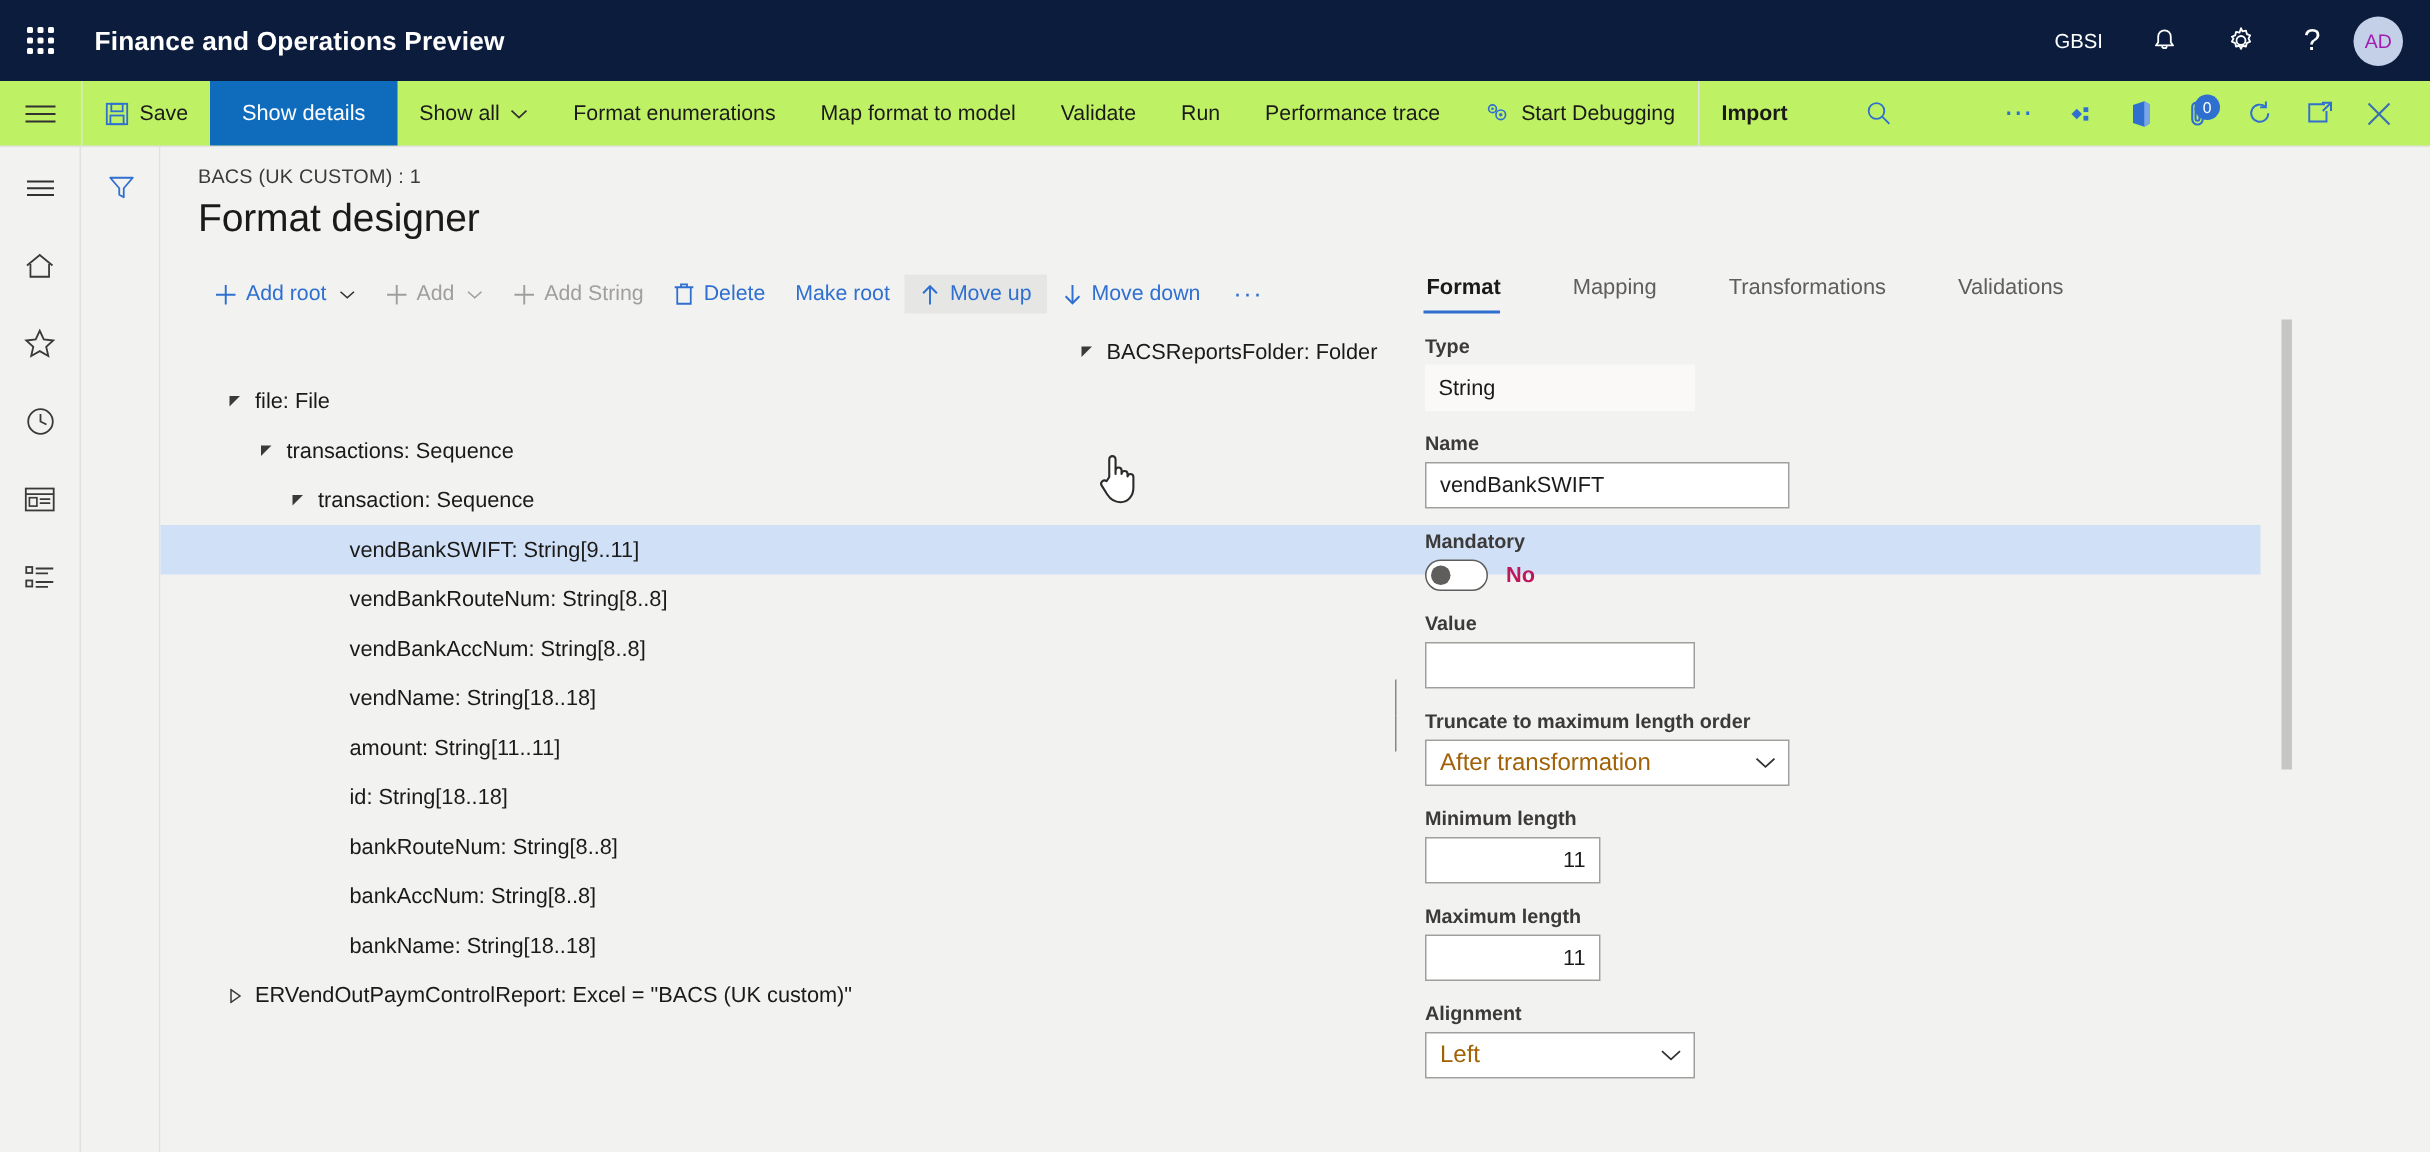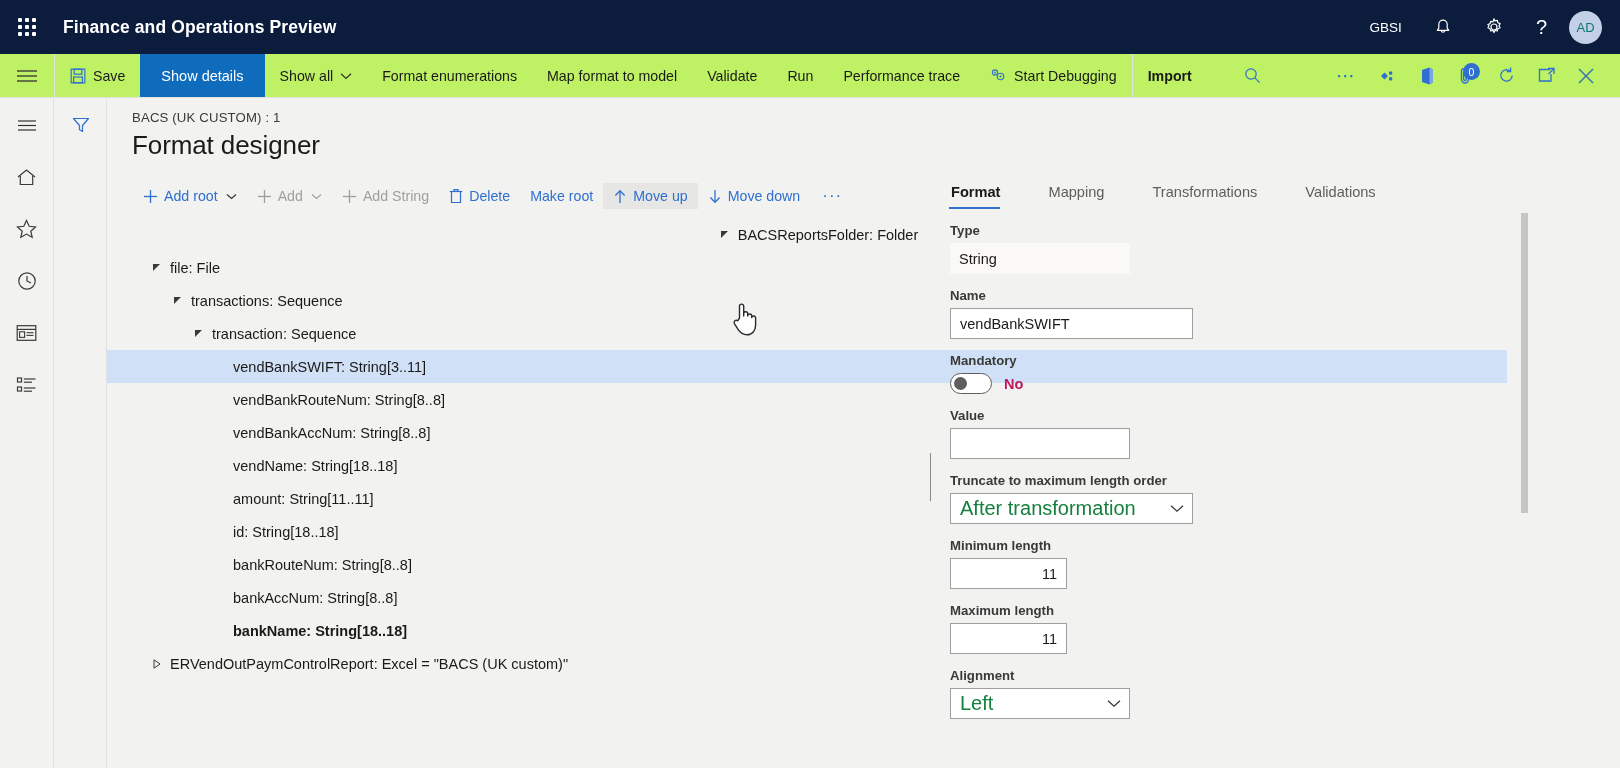--- a/index.html
+++ b/index.html
@@ -46,21 +46,21 @@
   .topbar-right {
     position: absolute; right: 0; top: 0; height: 54px;
     display: flex; align-items: center; gap: 0px;
   }
   .tb-item {
     height: 54px; display: flex; align-items: center; justify-content: center;
     color: #fff; font-size: 13.5px; cursor: pointer; padding: 0 16px;
   }
   .avatar {
     width: 33px; height: 33px; border-radius: 50%;
-    background: #c4cfe8; color: #0f766e; font-size: 13px;
+    background: #c4cfe8; color: #a21caf; font-size: 13px;
     display: flex; align-items: center; justify-content: center;
     margin-right: 18px; margin-left: 6px; cursor: pointer; font-weight: 500;
   }
 
   
   .actionpane {
     position: absolute; top: 54px; left: 0; width: 1620px; height: 44px;
     background: #bef264;
     border-bottom: 1px solid #e1e1e0;
     display: flex; align-items: stretch;
@@ -194,21 +194,21 @@
   .txt-box {
     width: 243px; height: 31px; background: #fff; border: 1px solid #a19f9d;
     padding-left: 9px; font-size: 14.5px; color: #1b1a19;
     font-family: "Liberation Sans", sans-serif; outline: none;
   }
   .val-box { width: 180px; }
   .num-box { width: 117px; text-align: right; padding-right: 9px; }
   .sel-box {
     width: 243px; height: 31px; background: #fff; border: 1px solid #a19f9d;
     display: flex; align-items: center; padding: 0 8px 0 9px;
-    font-size: 20px; color: #15803d; cursor: pointer; justify-content: space-between;
+    font-size: 16px; color: #a16207; cursor: pointer; justify-content: space-between;
   }
   .sel-box.small { width: 180px; }
   .toggle-row { display: flex; align-items: center; gap: 12px; }
   .toggle {
     width: 42px; height: 21px; border: 1px solid #605e5c; border-radius: 11px;
     background: #fff; display: flex; align-items: center; padding: 0 3px; cursor: pointer;
   }
   .toggle .knob { width: 13px; height: 13px; border-radius: 50%; background: #605e5c; }
   .toggle-text { font-size: 14.5px; color: #be185d; font-weight: bold; }
 
@@ -578,21 +578,21 @@
       <div class="tnode" style="padding-left: 85px;">
         <span class="twist">
           <svg width="10" height="10" viewBox="0 0 10 10">
             <polygon points="1,1 8,1 1,8" fill="#3b3a39"></polygon>
           </svg>
         </span>
         <span class="tlabel">transaction: Sequence</span>
       </div>
       <div class="tnode sel" style="padding-left: 106px;">
         <span class="twist"></span>
-        <span class="tlabel">vendBankSWIFT: String[3..11]</span>
+        <span class="tlabel">vendBankSWIFT: String[9..11]</span>
       </div>
       <div class="tnode" style="padding-left: 106px;">
         <span class="twist"></span>
         <span class="tlabel">vendBankRouteNum: String[8..8]</span>
       </div>
       <div class="tnode" style="padding-left: 106px;">
         <span class="twist"></span>
         <span class="tlabel">vendBankAccNum: String[8..8]</span>
       </div>
       <div class="tnode" style="padding-left: 106px;">
@@ -608,21 +608,21 @@
         <span class="tlabel">id: String[18..18]</span>
       </div>
       <div class="tnode" style="padding-left: 106px;">
         <span class="twist"></span>
         <span class="tlabel">bankRouteNum: String[8..8]</span>
       </div>
       <div class="tnode" style="padding-left: 106px;">
         <span class="twist"></span>
         <span class="tlabel">bankAccNum: String[8..8]</span>
       </div>
-      <div class="tnode" style="padding-left: 106px; font-weight: bold;">
+      <div class="tnode" style="padding-left: 106px;">
         <span class="twist"></span>
         <span class="tlabel">bankName: String[18..18]</span>
       </div>
       <div class="tnode" style="padding-left: 43px;">
         <span class="twist">
           <svg width="10" height="10" viewBox="0 0 10 10">
             <polygon points="2,0.8 8,5 2,9.2" fill="none" stroke="#3b3a39" stroke-width="1"></polygon>
           </svg>
         </span>
         <span class="tlabel">ERVendOutPaymControlReport: Excel = "BACS (UK custom)"</span>

